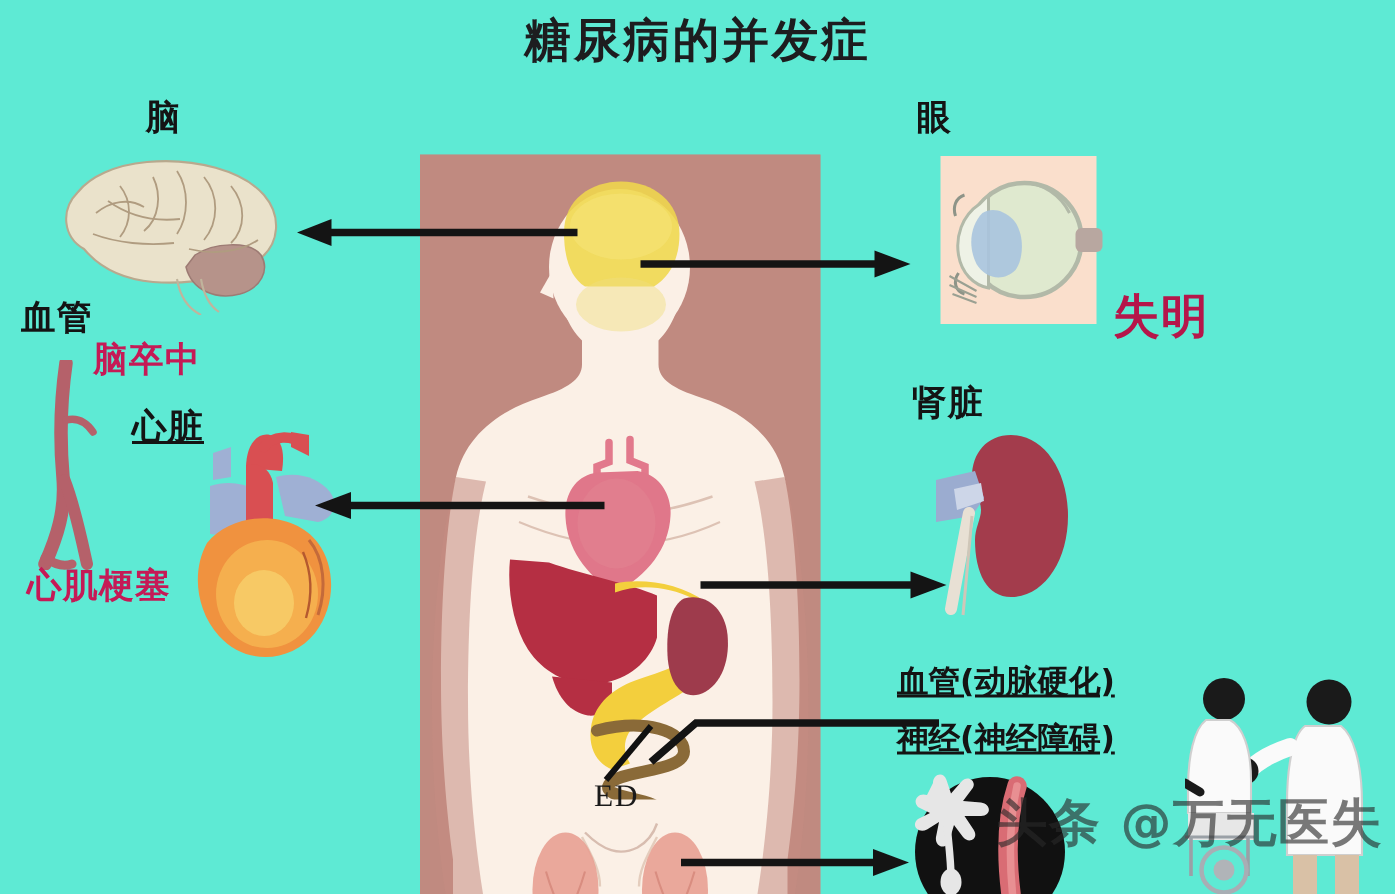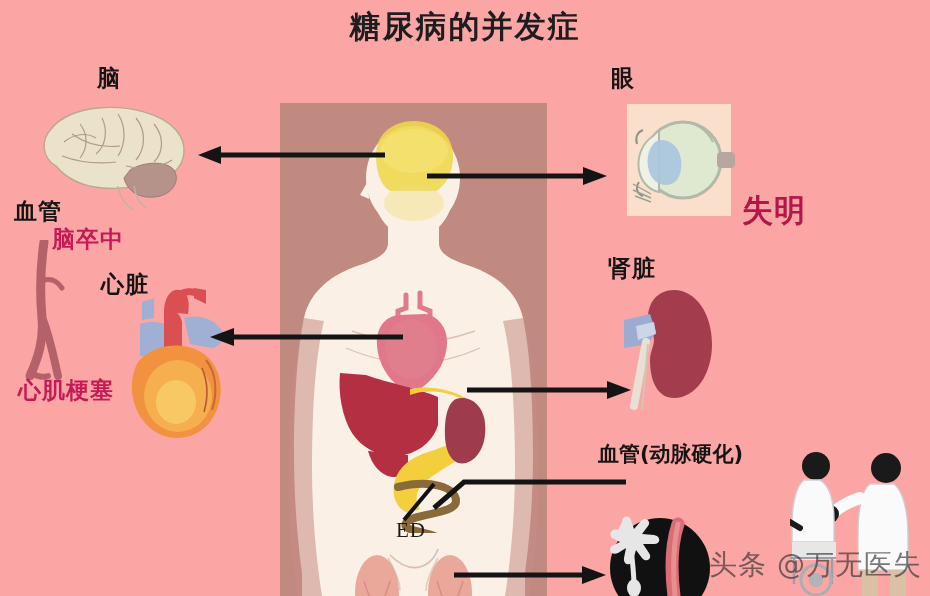--- a/index.html
+++ b/index.html
@@ -5,21 +5,21 @@
   * { box-sizing: border-box; margin: 0; padding: 0; }
   html, body {
     width: 930px; height: 596px;
     background: #ffffff;
     font-family: "DejaVu Sans", "Liberation Sans", sans-serif;
     overflow: hidden;
   }
   #page {
     position: relative;
     width: 930px; height: 596px;
-    background: #fca5a5;
+    background: #5eead4;
   }
   .abs { position: absolute; }
 
   
   #title {
     left: 0; top: 6px; width: 930px;
     text-align: center;
     font-size: 31px;
     font-weight: 700;
     color: #1d1d1f;
@@ -42,35 +42,35 @@
   .label-red {
     font-size: 23px; font-weight: 700; color: #c51a56;
     letter-spacing: 1px; white-space: nowrap;
   }
   .label-crimson {
     font-size: 31px; font-weight: 700; color: #b5164a;
     letter-spacing: 1px; white-space: nowrap;
   }
   .label-small {
     font-size: 21px; font-weight: 700; color: #141414;
-    letter-spacing: 0px; white-space: nowrap;
+    letter-spacing: 0px; white-space: nowrap; text-decoration: underline;
   }
   #ed-text {
     font-size: 21px; font-weight: 400; color: #1a1a1a;
     font-family: "Liberation Serif", serif;
     letter-spacing: 1px;
   }
 
   
   .arrow { position: absolute; }
 
   
   #watermark {
-    right: 8px; bottom: 12px;
-    font-size: 28px; font-weight: 400;
+    right: 8px; bottom: 24px;
+    font-size: 34px; font-weight: 700;
     color: rgba(40,40,40,0.62);
     letter-spacing: 1px;
     white-space: nowrap;
   }
 </style>
 </head>
 <body>
 
 <div id="page">
 
@@ -160,32 +160,32 @@
         <path d="M110 18 C120 30 120 48 110 60"></path>
         <path d="M128 24 C138 36 138 52 128 62"></path>
         <path d="M36 56 C52 62 72 64 90 62"></path>
         <path d="M100 66 C116 70 134 68 146 60"></path>
         <path d="M46 34 C60 44 76 48 94 46"></path>
       </g>
     </svg>
   </div>
 
   <div class="abs label-dark" style="left:14px; top:196px;">血管</div>
-  <div class="abs label-red" style="left:52px; top:224px;">脑卒中</div>
+  <div class="abs label-red" style="left:62px; top:224px;">脑卒中</div>
 
   <div class="abs" style="left:18px; top:240px; width:60px; height:140px;">
     <svg width="60" height="140" viewBox="0 0 60 140">
       <path d="M26 2 C22 30 22 56 24 78 C26 100 20 118 12 136" stroke="#b5616a" stroke-width="9" fill="none" stroke-linecap="round"></path>
       <path d="M26 40 C34 38 40 42 44 48" stroke="#b5616a" stroke-width="5" fill="none" stroke-linecap="round"></path>
       <path d="M25 80 C32 98 36 118 40 136" stroke="#b5616a" stroke-width="8" fill="none" stroke-linecap="round"></path>
       <path d="M12 132 C18 136 24 138 30 136" stroke="#b5616a" stroke-width="6" fill="none" stroke-linecap="round"></path>
     </svg>
   </div>
 
-  <div class="abs label-dark" style="left:101px; top:269px;">心脏</div>
+  <div class="abs label-dark" style="left:88px; top:269px;text-decoration:underline;">心脏</div>
   <div class="abs label-red" style="left:18px; top:375px;font-family:Liberation Mono, monospace;">心肌梗塞</div>
 
   <div class="abs" style="left:120px; top:284px; width:120px; height:160px;">
     <svg width="120" height="160" viewBox="0 0 120 160">
 
       <path d="M22 36 L22 18 L34 14 L34 34 Z" fill="#9fb0d4"></path>
       <path d="M44 28 C44 12 52 4 60 6 C68 8 70 18 68 30" fill="#d94f52"></path>
       <path d="M74 14 L74 4 L86 6 L86 20 Z" fill="#d94f52"></path>
       <path d="M56 14 C62 6 74 6 82 12" stroke="#d94f52" stroke-width="7" fill="none" stroke-linecap="round"></path>
       <path d="M64 34 C78 30 92 34 100 44 C106 52 102 62 92 64 L70 60 Z" fill="#9fb0d4"></path>
@@ -223,20 +223,21 @@
       <path d="M56 4 C78 4 94 28 94 58 C94 88 78 112 56 112 C40 112 32 96 32 74
                C32 66 36 60 36 54 C36 46 30 42 30 32 C30 16 40 4 56 4 Z" fill="#a33c4c"></path>
       <path d="M6 34 L32 28 L38 46 L30 58 L6 62 Z" fill="#9bacd0"></path>
       <path d="M18 40 L36 36 L38 48 L20 54 Z" fill="#cdd6e8"></path>
       <path d="M28 56 C24 76 20 98 16 120" stroke="#e8e0d4" stroke-width="8" fill="none" stroke-linecap="round"></path>
       <path d="M30 58 C28 80 26 102 24 124" stroke="#cfc6b8" stroke-width="2" fill="none"></path>
     </svg>
   </div>
 
   <div class="abs label-small" style="left:598px; top:440px;">血管(动脉硬化)</div>
+  <div class="abs label-small" style="left:598px; top:478px;">神经(神经障碍)</div>
 
   <div class="abs" style="left:598px; top:516px; width:128px; height:80px;">
     <svg width="128" height="80" viewBox="0 0 128 80">
       <circle cx="62" cy="52" r="50" fill="#111111"></circle>
       <path d="M20 14 C14 12 10 18 14 22 L22 26 L14 30 C9 34 14 40 20 37 L28 32
                L26 42 C25 49 33 51 35 44 L38 34 L44 42 C48 47 55 43 51 37 L45 28
                L56 28 C63 28 63 20 56 19 L44 18 L50 10 C54 5 47 0 43 5 L36 13
                L33 4 C31 -2 24 0 24 6 Z" fill="#e6e6e6"></path>
       <path d="M33 30 C34 44 36 56 36 70" stroke="#e6e6e6" stroke-width="5" fill="none"></path>
       <ellipse cx="36" cy="72" rx="7" ry="9" fill="#e6e6e6"></ellipse>

